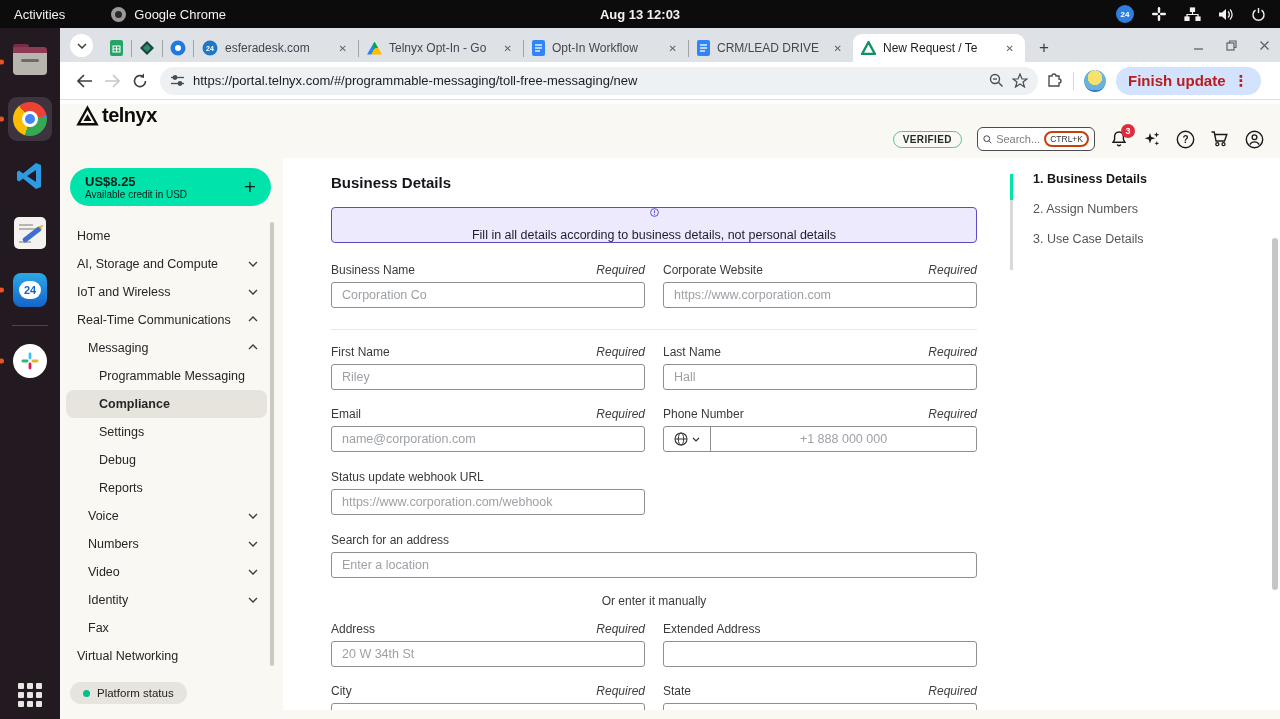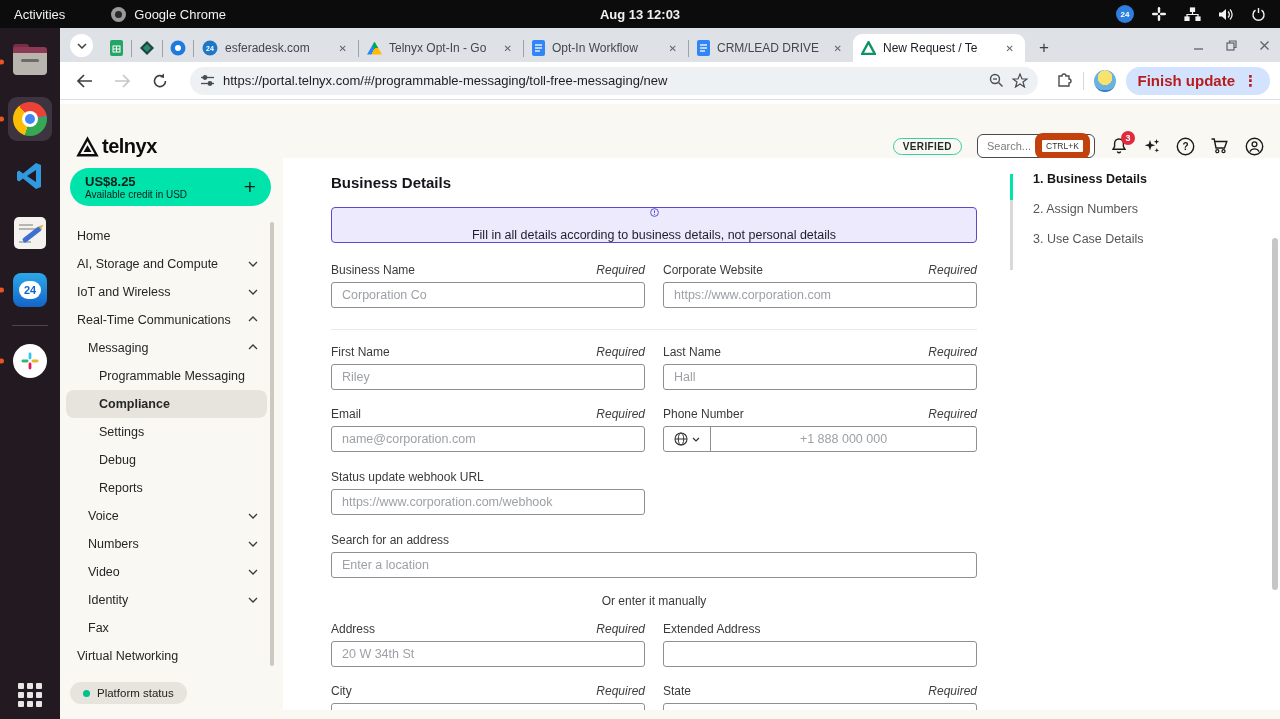--- a/index.html
+++ b/index.html
@@ -62,46 +62,46 @@
   .tabs { display:flex; height:28px; }
   .tab { width:164px; height:28px; display:flex; align-items:center; padding:0 8px; gap:7px;
          color:#44484d; font-size:12px; position:relative; }
   .tab.active { background:#fff; border-radius:9px 9px 0 0; width:172px; color:#1c1e21; }
   .tab .t-title { flex:1; white-space:nowrap; overflow:hidden; }
   .tab .t-close { font-size:10px; color:#5f6368; padding:1px 3px; }
   .newtab-btn { width:26px; height:26px; display:flex; align-items:center; justify-content:center;
                 font-size:17px; color:#3c4043; margin:0 0 1px 6px; }
   .winctl { position:absolute; right:10px; top:0; height:34px; display:flex; align-items:center; gap:22px; color:#5f6368; }
 
-  .toolbar { height:38px; background:#fff; display:flex; align-items:center; padding:0 10px; gap:10px;
+  .toolbar { height:38px; background:#fff; display:flex; align-items:center; padding:0 10px; gap:0;
              border-bottom:1px solid #dcdfe3; }
   .nav-ic { width:28px; height:28px; display:flex; align-items:center; justify-content:center; }
   .urlbar { flex:1; max-width:878px; height:28px; background:#eef1f4; border-radius:14px; margin-left:6px;
             display:flex; align-items:center; padding:0 10px; gap:8px; }
   .urltext { flex:1; font-size:13px; color:#202124; white-space:nowrap; overflow:hidden; }
   .toolbar .after-url { display:flex; align-items:center; gap:10px; margin-left:8px; }
   .tb-sep { width:1px; height:18px; background:#d4d7da; }
   .avatar { width:22px; height:22px; border-radius:50%;
             background:radial-gradient(circle at 50% 35%,#f7e26b 0 40%,#69b1e0 41% 70%,#2e7fc0 71% 100%); }
   .finish-pill { height:28px; background:#d3e3fd; color:#b91c1c; border-radius:14px; display:flex;
                  align-items:center; gap:8px; padding:0 12px; font-size:15px; font-weight:600; }
   .finish-pill .dots { letter-spacing:0; font-weight:700; }
 
   
   .app { position:absolute; top:76px; left:0; width:1220px; height:615px; background:#faf8f2; }
-  .app-header { height:54px; display:flex; align-items:flex-end; padding:0 16px; }
+  .app-header { height:54px; display:flex; align-items:flex-start; padding:0 16px;flex-direction:column; }
   .logo { display:flex; align-items:center; gap:3px; }
   .logo b { font-size:20px; letter-spacing:-0.5px; color:#0d0d0d; font-weight:700; }
   .hdr-right { margin-left:auto; display:flex; align-items:center; gap:15px; }
   .verified { border:1.5px solid #35d0a5; border-radius:11px; padding:2px 9px; font-size:10px;
               font-weight:700; letter-spacing:0.4px; color:#1d2b27; }
   .hdr-search { width:118px; height:24px; background:#fff; border:1px solid #4a4a4a; border-radius:6px;
                 display:flex; align-items:center; gap:4px; padding:0 5px; }
   .hdr-search .ph { font-size:11px; color:#7c7c7c; flex:1; }
-  .kbd { border:7px solid #c2410c; border-radius:8px; font-size:8.5px; padding:1px 4px; color:#333; white-space:nowrap; }
+  .kbd { border:2px solid #c2410c; border-radius:8px; font-size:8.5px; padding:1px 4px; color:#333; white-space:nowrap; }
   .bell-wrap { position:relative; }
   .badge { position:absolute; top:-6px; right:-7px; width:14px; height:14px; background:#e02b3f; color:#fff;
            border-radius:50%; font-size:9px; font-weight:700; display:flex; align-items:center; justify-content:center; }
 
   .app-body { position:relative; height:561px; display:flex; }
   .sidebar { width:223px; position:relative; flex-shrink:0; }
   .credit-pill { margin:10px 12px 16px 10px; height:38px; background:#00e3aa; border-radius:20px;
                  display:flex; align-items:center; padding:0 15px; color:#0b1f1a; }
   .credit-pill .amt { font-size:13px; font-weight:700; }
   .credit-pill .sub { font-size:10px; }

